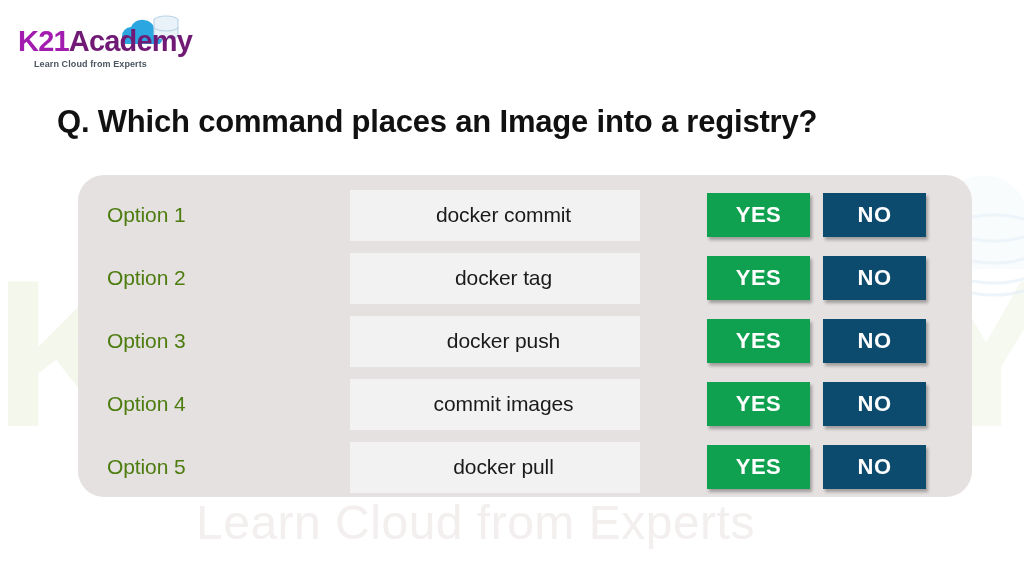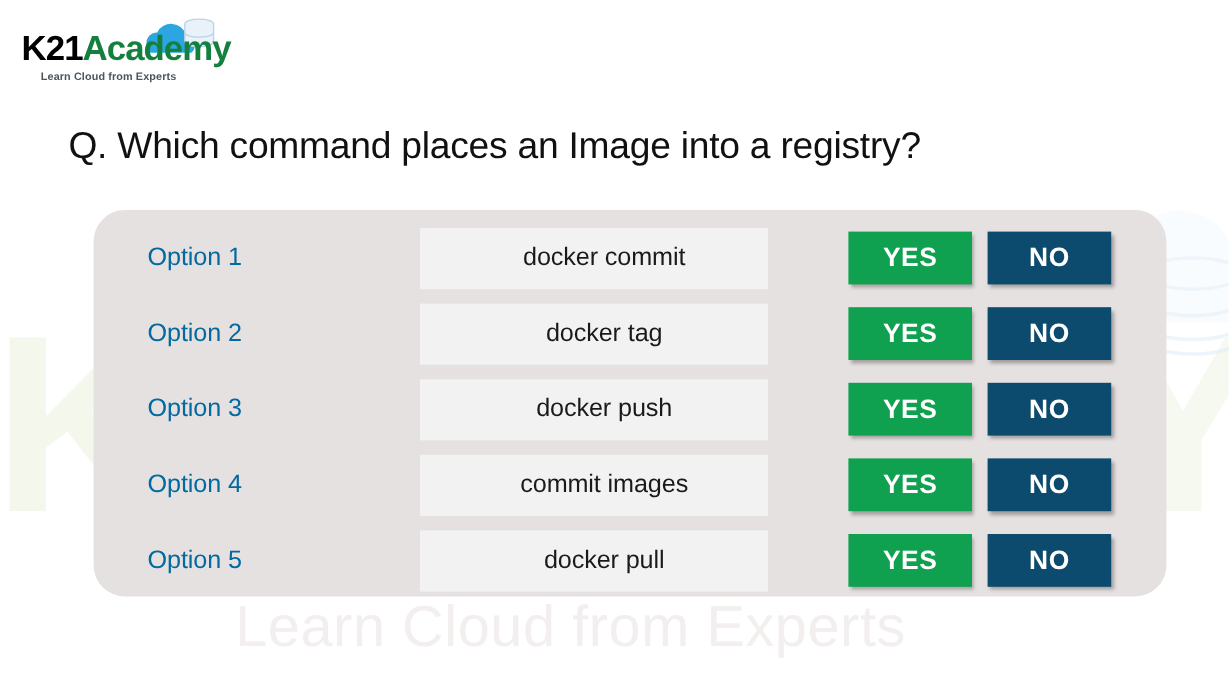--- a/index.html
+++ b/index.html
@@ -101,41 +101,41 @@
     position: absolute;
     left: 0;
     top: 17px;
     font-size: 29px;
     font-weight: 700;
     letter-spacing: -0.8px;
     white-space: nowrap;
     line-height: 1;
   }
 
-  .logo-k21 { color: #000000; text-align: center; }
-  .logo-academy { color: #15803d; }
+  .logo-k21 { color: #a21caf; text-align: center; }
+  .logo-academy { color: #701a75; }
 
   .logo-tagline {
     position: absolute;
     left: 16px;
     top: 49px;
     font-size: 9px;
     font-weight: 600;
     color: #4a5560;
     letter-spacing: 0.1px;
     white-space: nowrap;
   }
 
   
   .question {
     position: absolute;
     left: 57px;
     top: 104px;
     font-size: 31px;
-    font-weight: 400;
+    font-weight: 700;
     color: #111111;
     white-space: nowrap;
     letter-spacing: -0.2px;
     z-index: 5;
   }
 
   
   .panel {
     position: absolute;
     left: 78px;
@@ -156,23 +156,23 @@
     position: absolute;
     left: 0;
     width: 894px;
     height: 54px;
     display: flex;
     align-items: center;
   }
 
   .opt-label {
     position: absolute;
-    left: 45px;
+    left: 29px;
     font-size: 21px;
-    color: #0369a1;
+    color: #4d7c0f;
     font-weight: 400;
     white-space: nowrap;
     letter-spacing: -0.1px;
   }
 
   .cmd-box {
     position: absolute;
     left: 272px;
     width: 290px;
     height: 51px;

